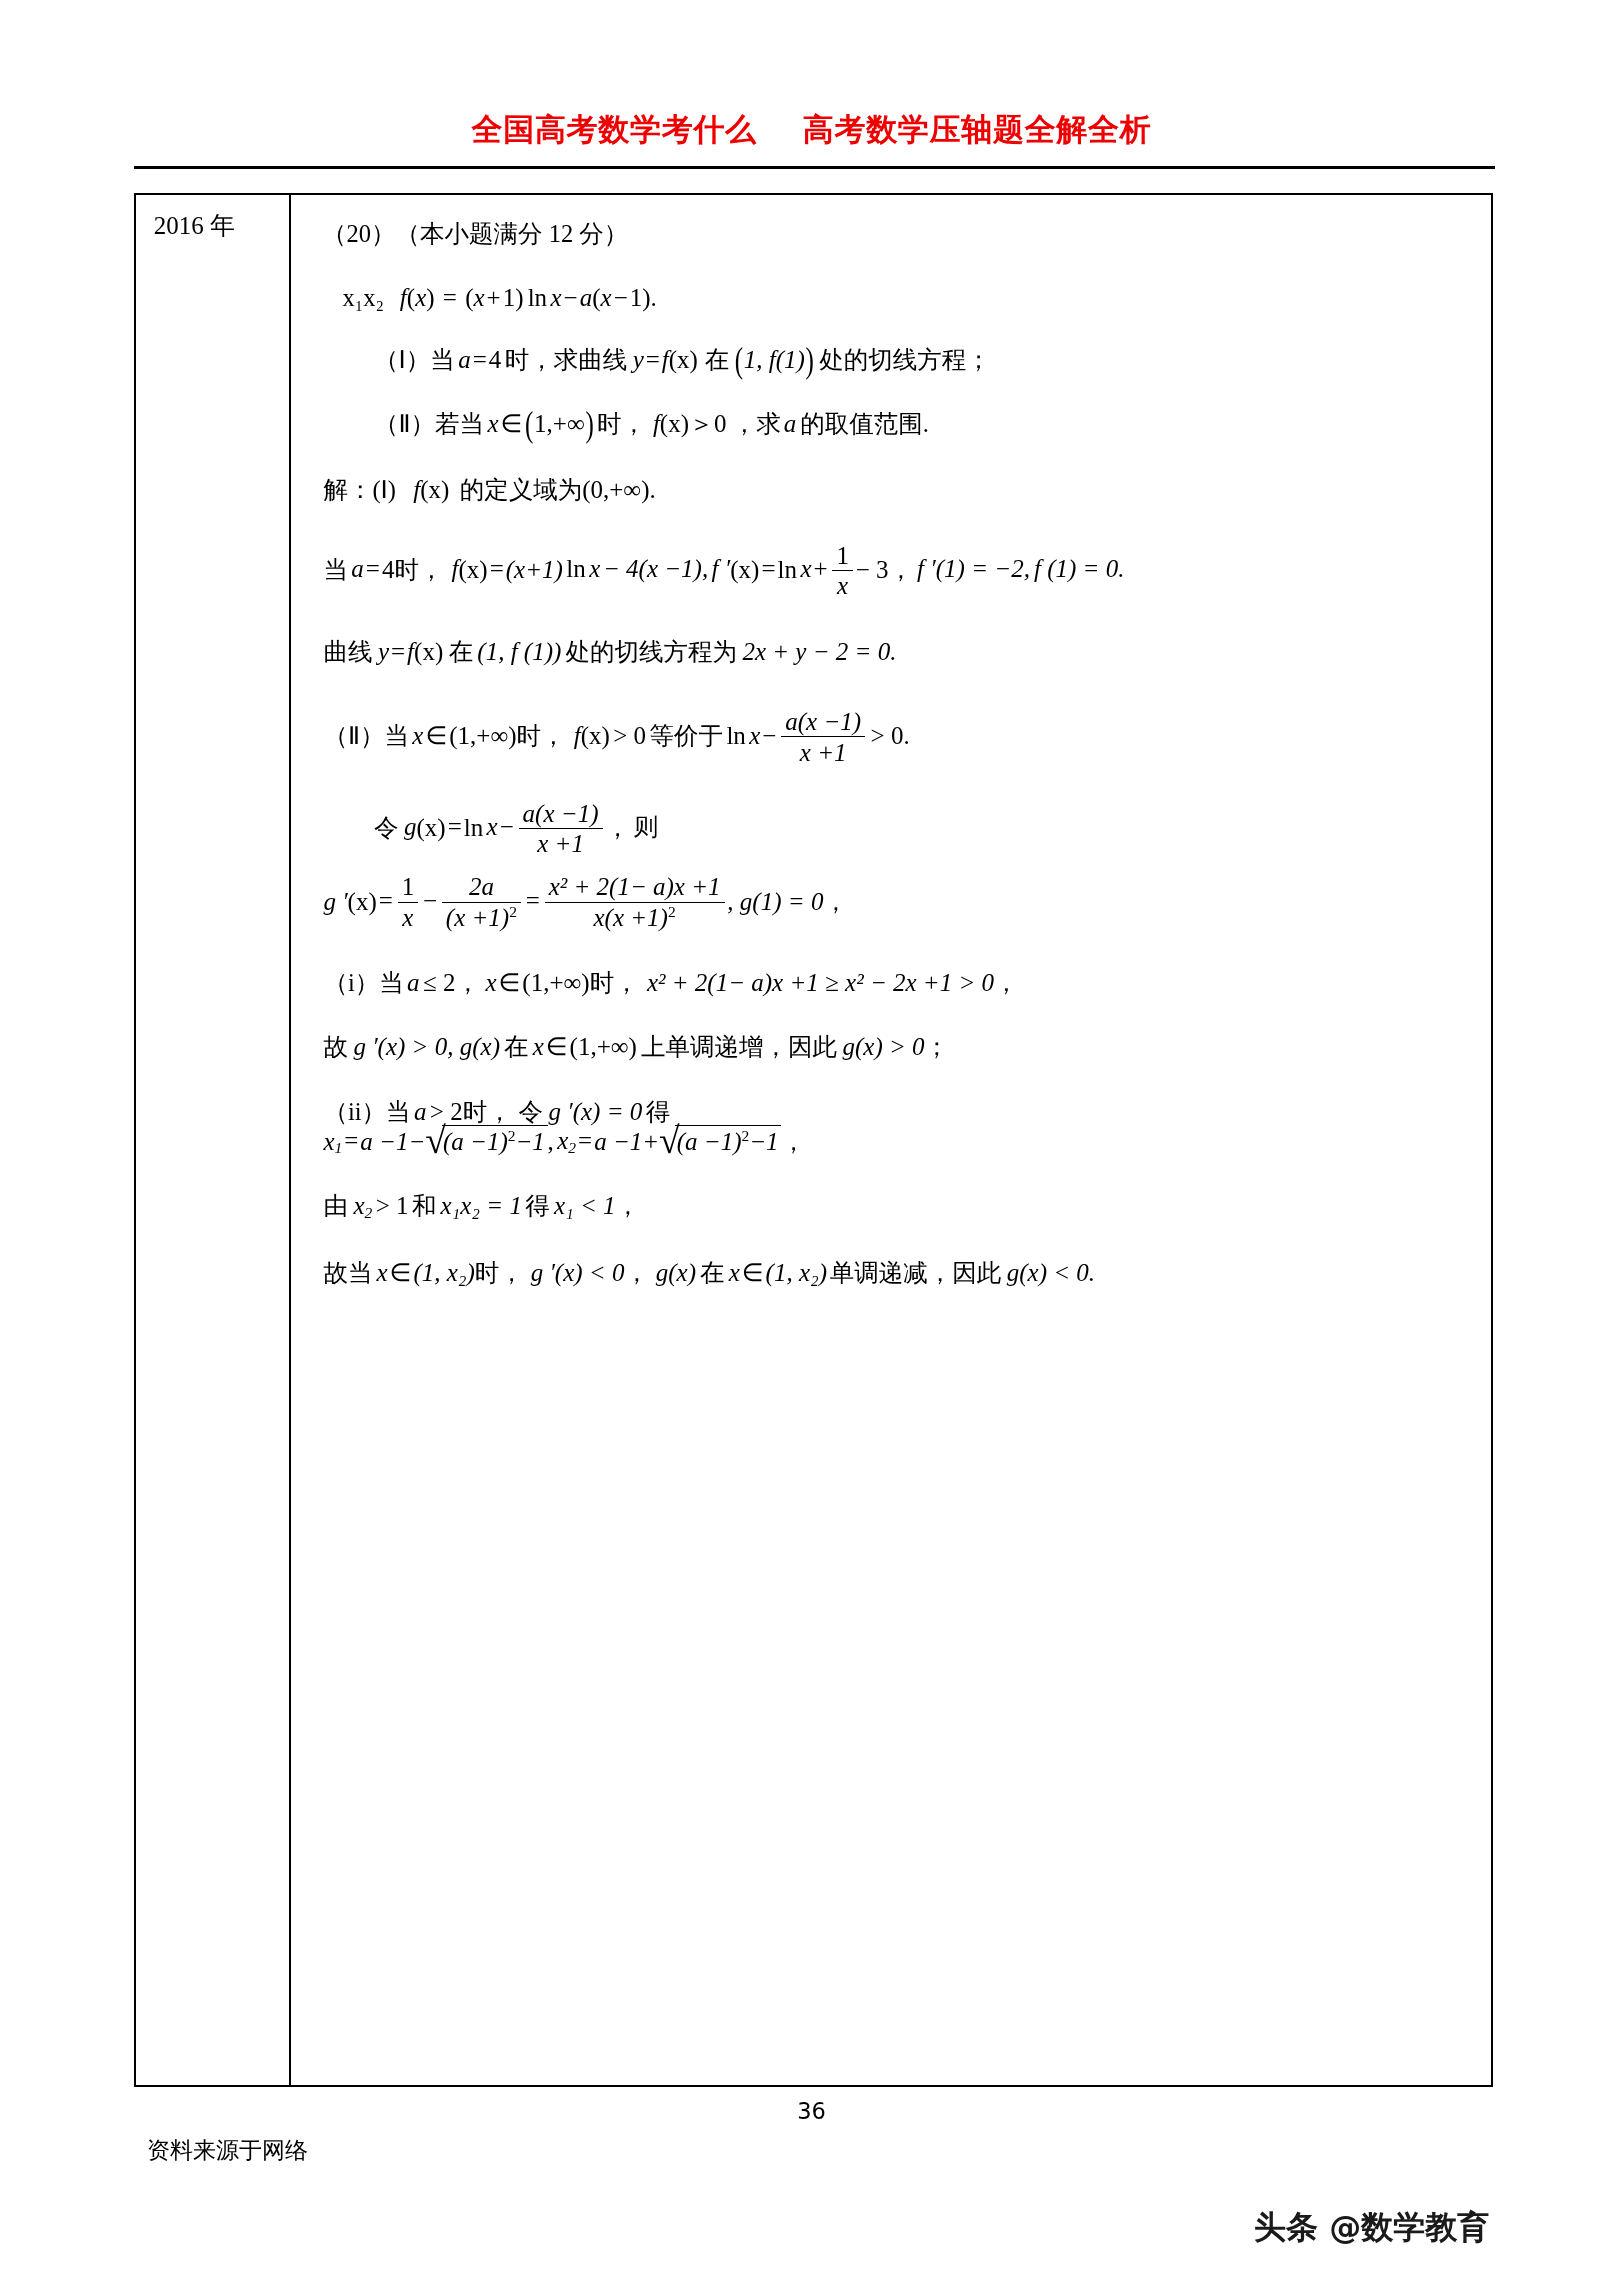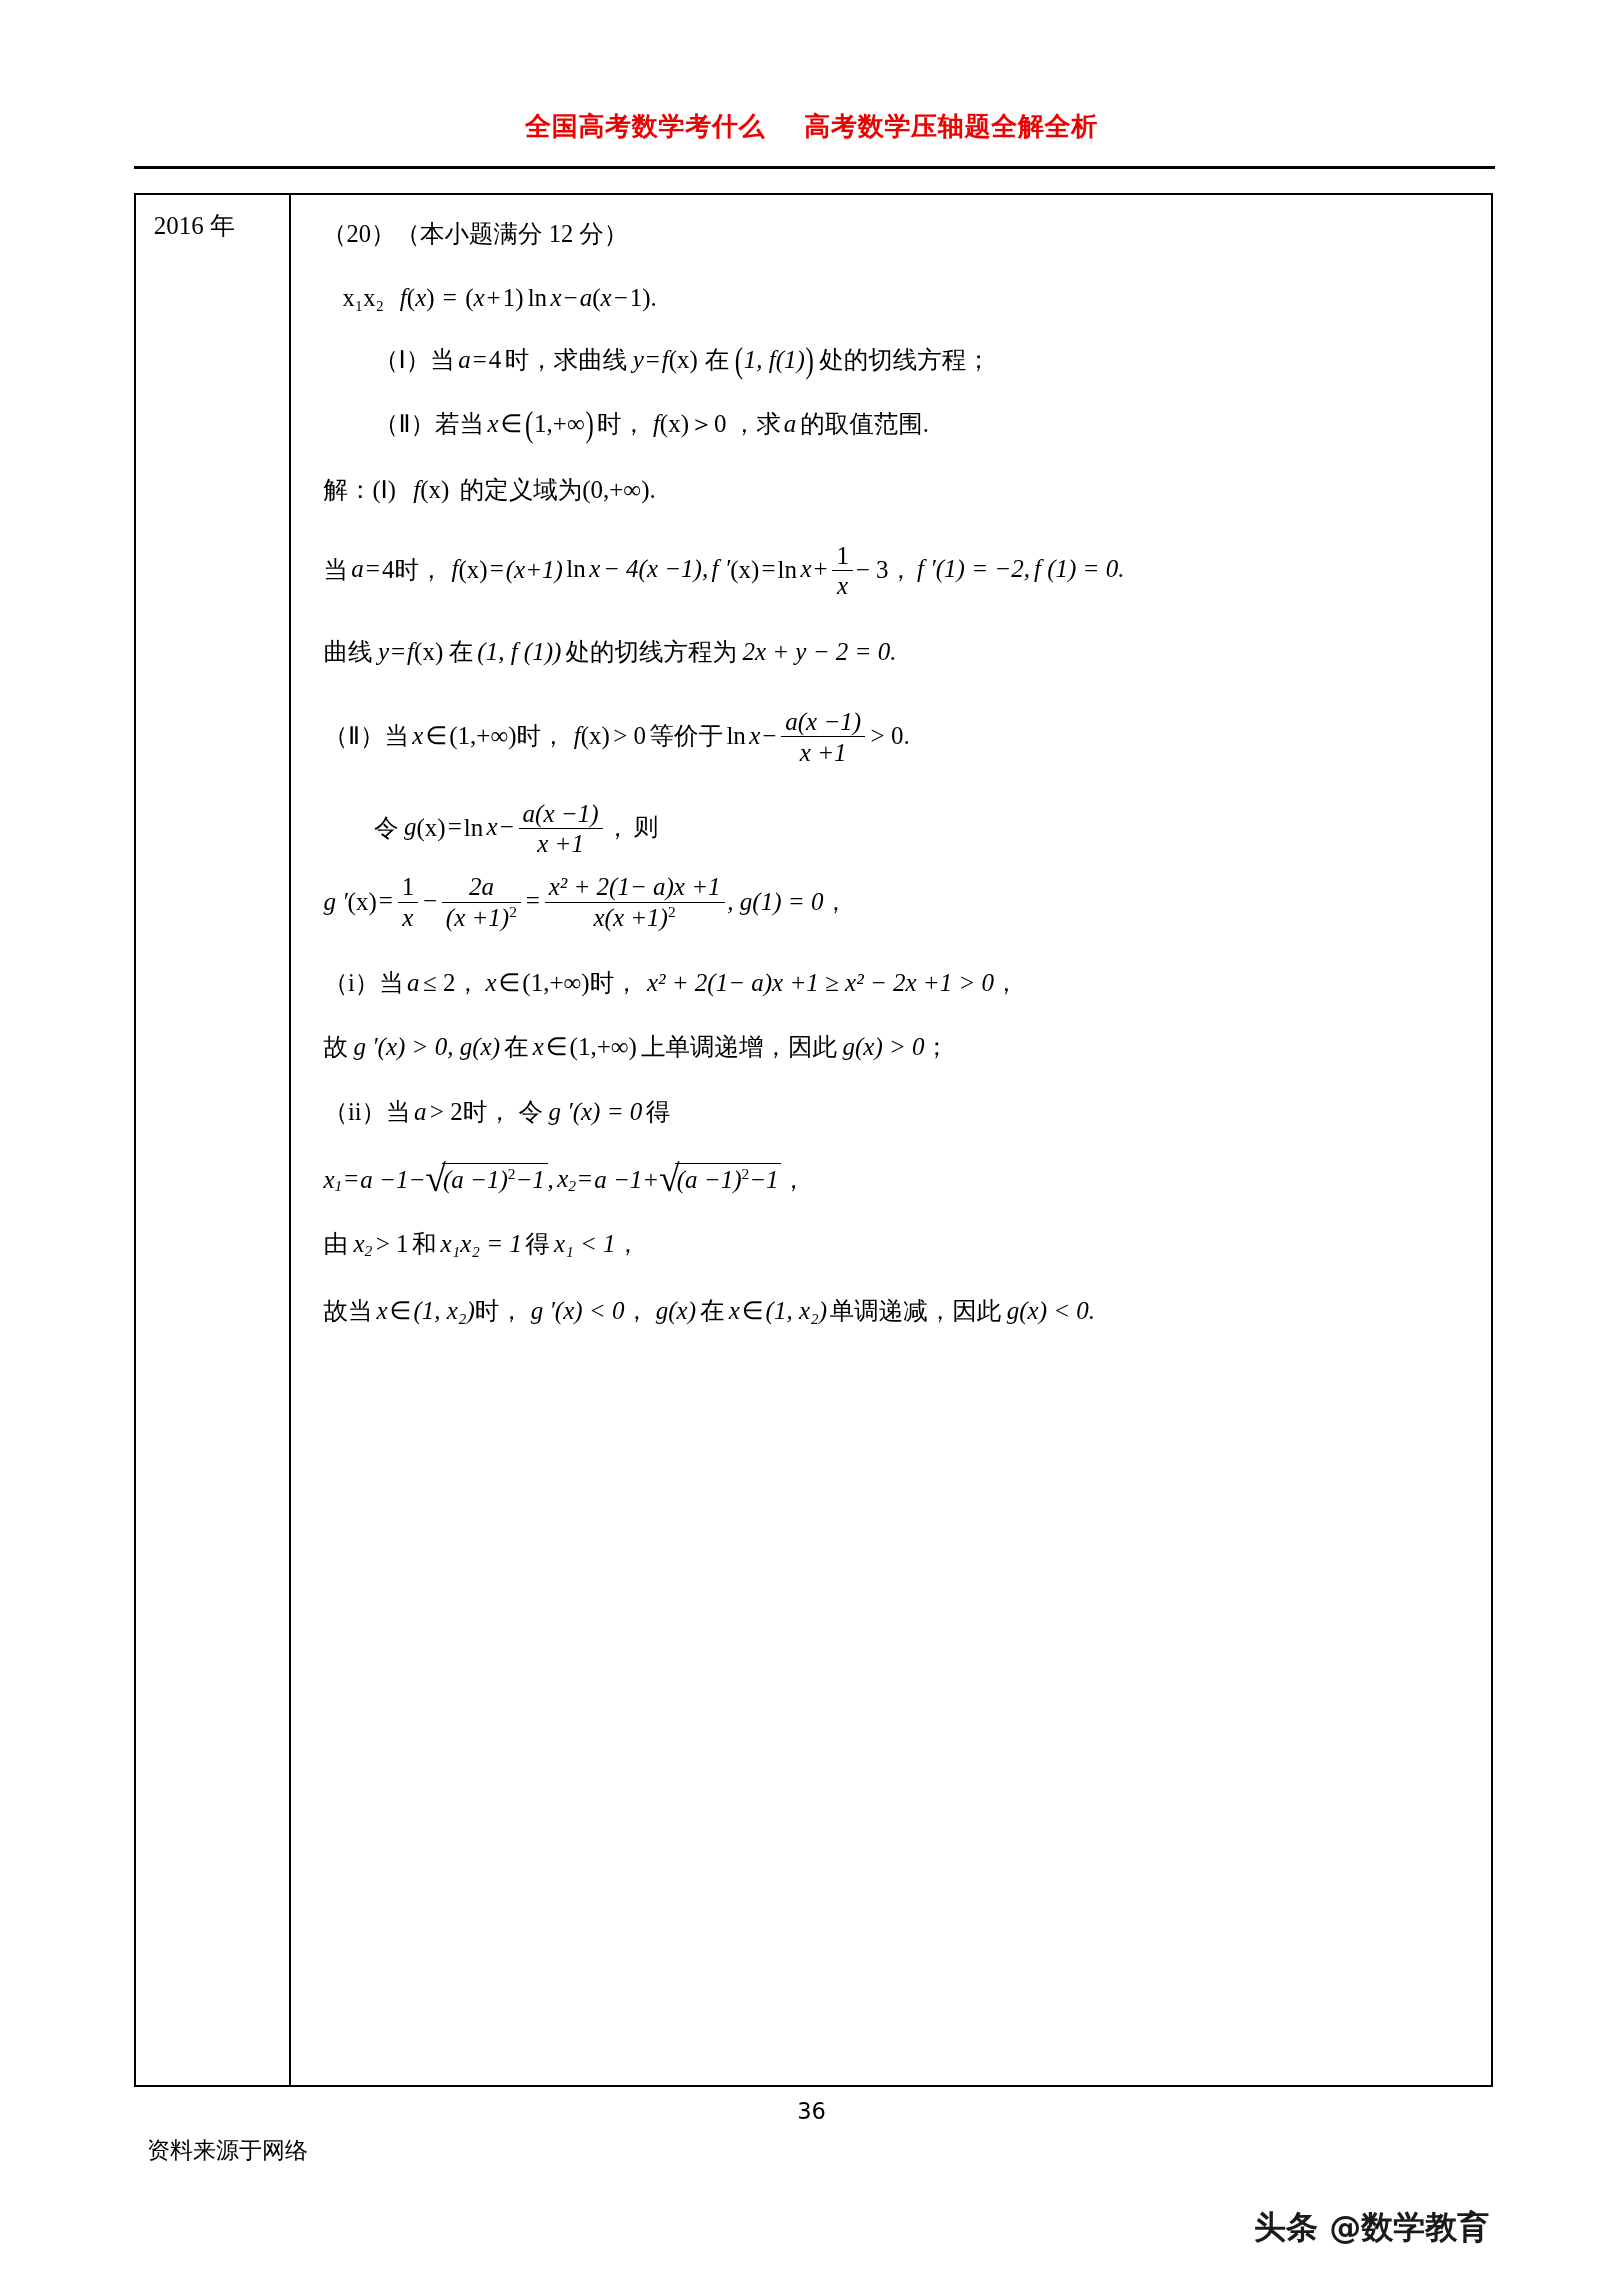--- a/index.html
+++ b/index.html
@@ -22,21 +22,21 @@
     top: 109px;
     left: 0;
     width: 1623px;
     text-align: center;
   }
   .page-header .title {
     display: inline-block;
     color: #ee0000;
     font-family: "DejaVu Sans", sans-serif;
     font-weight: bold;
-    font-size: 26px;
+    font-size: 31px;
     letter-spacing: 0.7px;
     white-space: pre;
   }
   .header-rule {
     position: absolute;
     top: 166px;
     left: 134px;
     width: 1361px;
     height: 3.4px;
     background: #000000;
@@ -230,21 +230,21 @@
     </div>
 
     <div class="line" style="margin-top:38px; padding-left:1.4px;">
       <span class="cn-serif">故</span><span class="mi" style="margin-left:5.5px;">g ′(x) &gt; 0, g(x)</span><span class="cn-serif" style="margin-left:4.1px;">在</span><span class="mi" style="margin-left:4.1px;">x</span><span class="op">∈</span><span class="mn">(1,+∞)</span><span class="cn-serif" style="margin-left:4.1px;">上单调递增，因此</span><span class="mi" style="margin-left:5.5px;">g(x) &gt; 0</span><span class="cn-serif">；</span>
     </div>
 
     <div class="line" style="margin-top:40px; padding-left:1.4px;">
       <span class="cn-serif">（ii）</span><span class="cn-serif">当</span><span class="mi" style="margin-left:3.4px;">a</span><span class="mn" style="margin-left:3.4px;">&gt; 2</span><span class="cn-serif">时，</span><span class="cn-serif" style="margin-left:6.8px;">令</span><span class="mi" style="margin-left:5.5px;">g ′(x) = 0</span><span class="cn-serif" style="margin-left:3.4px;">得</span>
     </div>
 
-    <div class="line" style="margin-top:38px; padding-left:1.4px;">
+    <div class="line" style="padding-left:1.4px;">
       <span class="mi">x</span><sub>1</sub><span class="op">=</span><span class="mi">a −1−</span><span class="sqrt"><span class="radicand mi"><span>(a −1)</span><sup>2</sup><span>−1</span></span></span><span class="mn">,</span><span class="mi" style="margin-left:3.4px;">x</span><sub>2</sub><span class="op">=</span><span class="mi">a −1+</span><span class="sqrt"><span class="radicand mi"><span>(a −1)</span><sup>2</sup><span>−1</span></span></span><span class="cn-serif">，</span>
     </div>
 
     <div class="line" style="margin-top:37px; padding-left:1.4px;">
       <span class="cn-serif">由</span><span class="mi" style="margin-left:5.5px;">x</span><sub>2</sub><span class="mn" style="margin-left:3.4px;">&gt; 1</span><span class="cn-serif" style="margin-left:3.4px;">和</span><span class="mi" style="margin-left:4.1px;">x₁x₂ = 1</span><span class="cn-serif" style="margin-left:3.4px;">得</span><span class="mi" style="margin-left:4.1px;">x₁ &lt; 1</span><span class="cn-serif">，</span>
     </div>
 
     <div class="line" style="margin-top:40px; padding-left:1.4px;">
       <span class="cn-serif">故当</span><span class="mi" style="margin-left:4.1px;">x</span><span class="op">∈</span><span class="mi">(1, x₂)</span><span class="cn-serif">时，</span><span class="mi" style="margin-left:6.8px;">g ′(x) &lt; 0</span><span class="cn-serif">，</span><span class="mi" style="margin-left:6.8px;">g(x)</span><span class="cn-serif" style="margin-left:4.1px;">在</span><span class="mi" style="margin-left:4.1px;">x</span><span class="op">∈</span><span class="mi">(1, x₂)</span><span class="cn-serif" style="margin-left:2.7px;">单调递减，因此</span><span class="mi" style="margin-left:5.5px;">g(x) &lt; 0.</span>
     </div>

